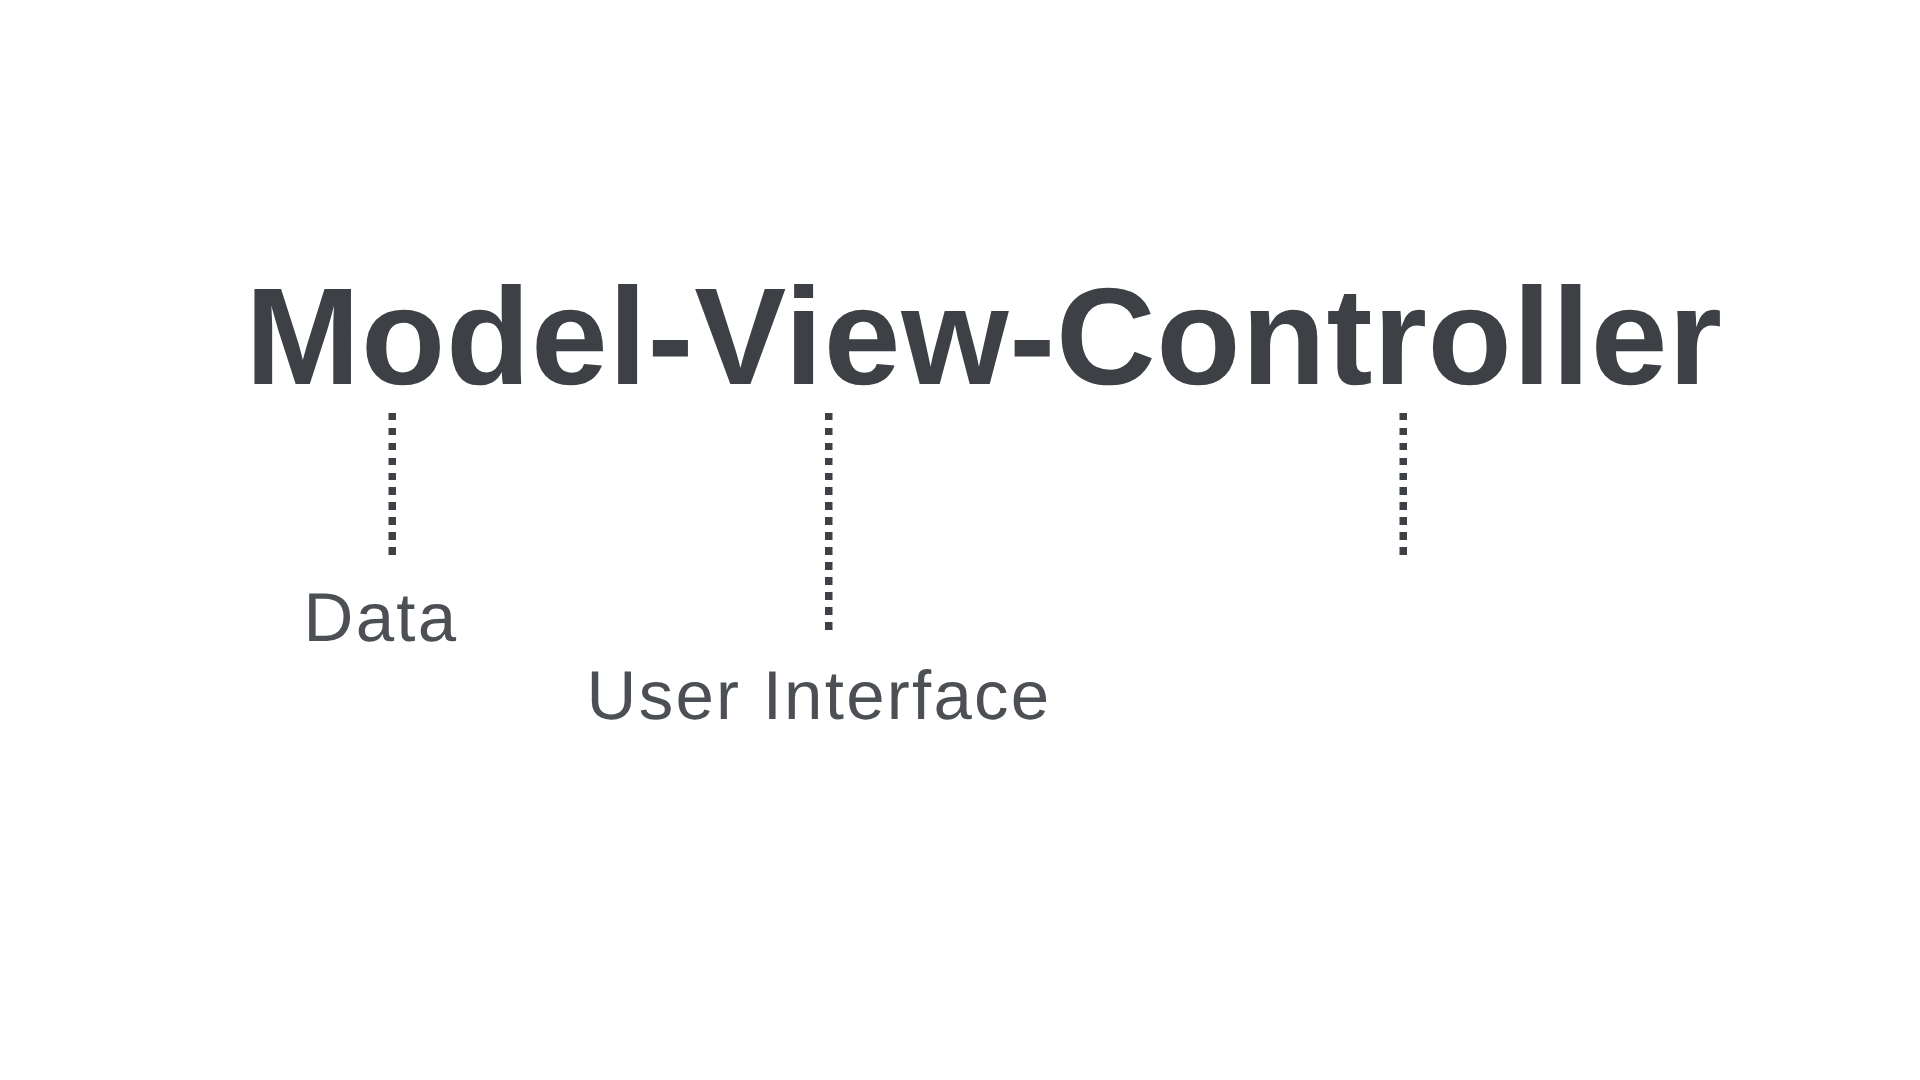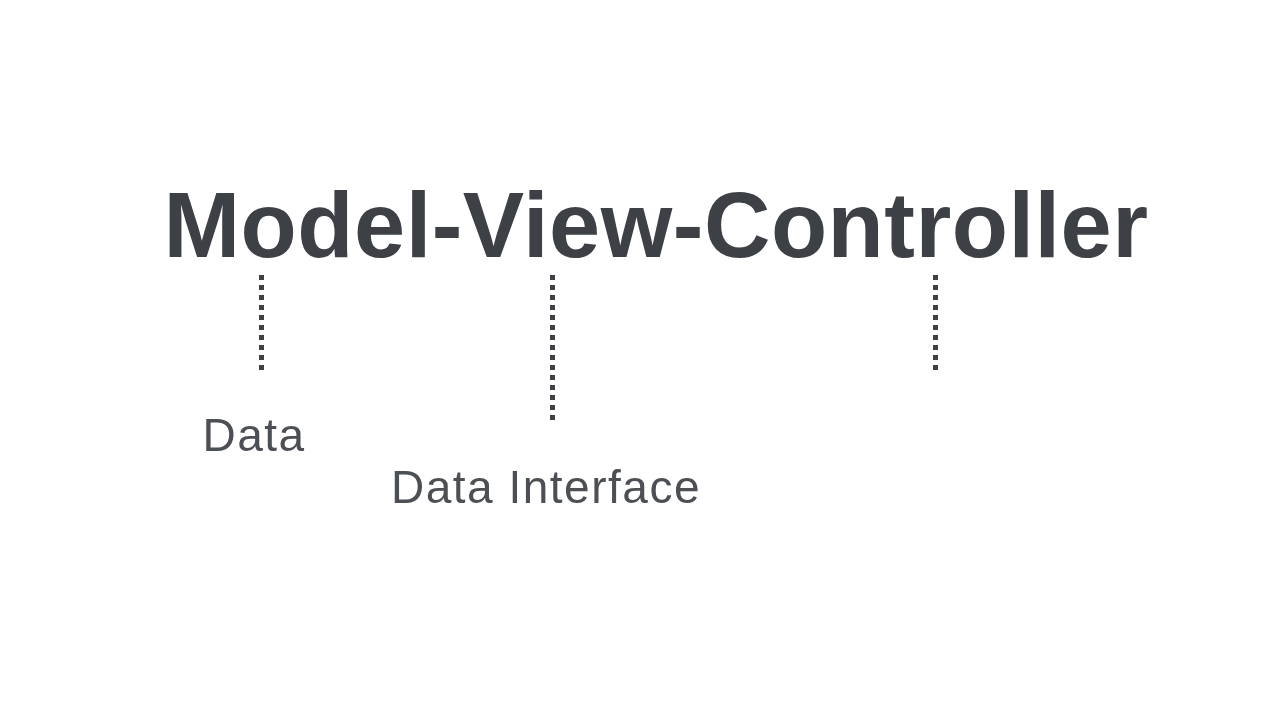--- a/index.html
+++ b/index.html
@@ -45,37 +45,36 @@
   .connector-controller { left: 933px; top: 275px; height: 96px; }
   .label {
     position: absolute;
     transform: translateX(-50%);
     font-size: 46px;
     line-height: 1;
     font-weight: 300;
     color: #4c4f54;
     letter-spacing: 1.5px;
     white-space: nowrap;
-    margin-top: 24px;
   }
   .label-model      { left: 254px; top: 388px; }
   .label-view       { left: 546px; top: 440px; }
   .label-controller { left: 927px; top: 388px; }
 </style>
 </head>
 <body>
 
 <div class="slide">
 
   <h1 class="title">Model-View-Controller</h1>
 
   <div class="connector connector-model"></div>
 
   <div class="connector connector-view"></div>
 
   <div class="connector connector-controller"></div>
 
   <div class="label label-model">Data</div>
 
-  <div class="label label-view">Data Interface</div>
+  <div class="label label-view">User Interface</div>
 
 
 </div>
 
 </body></html>

